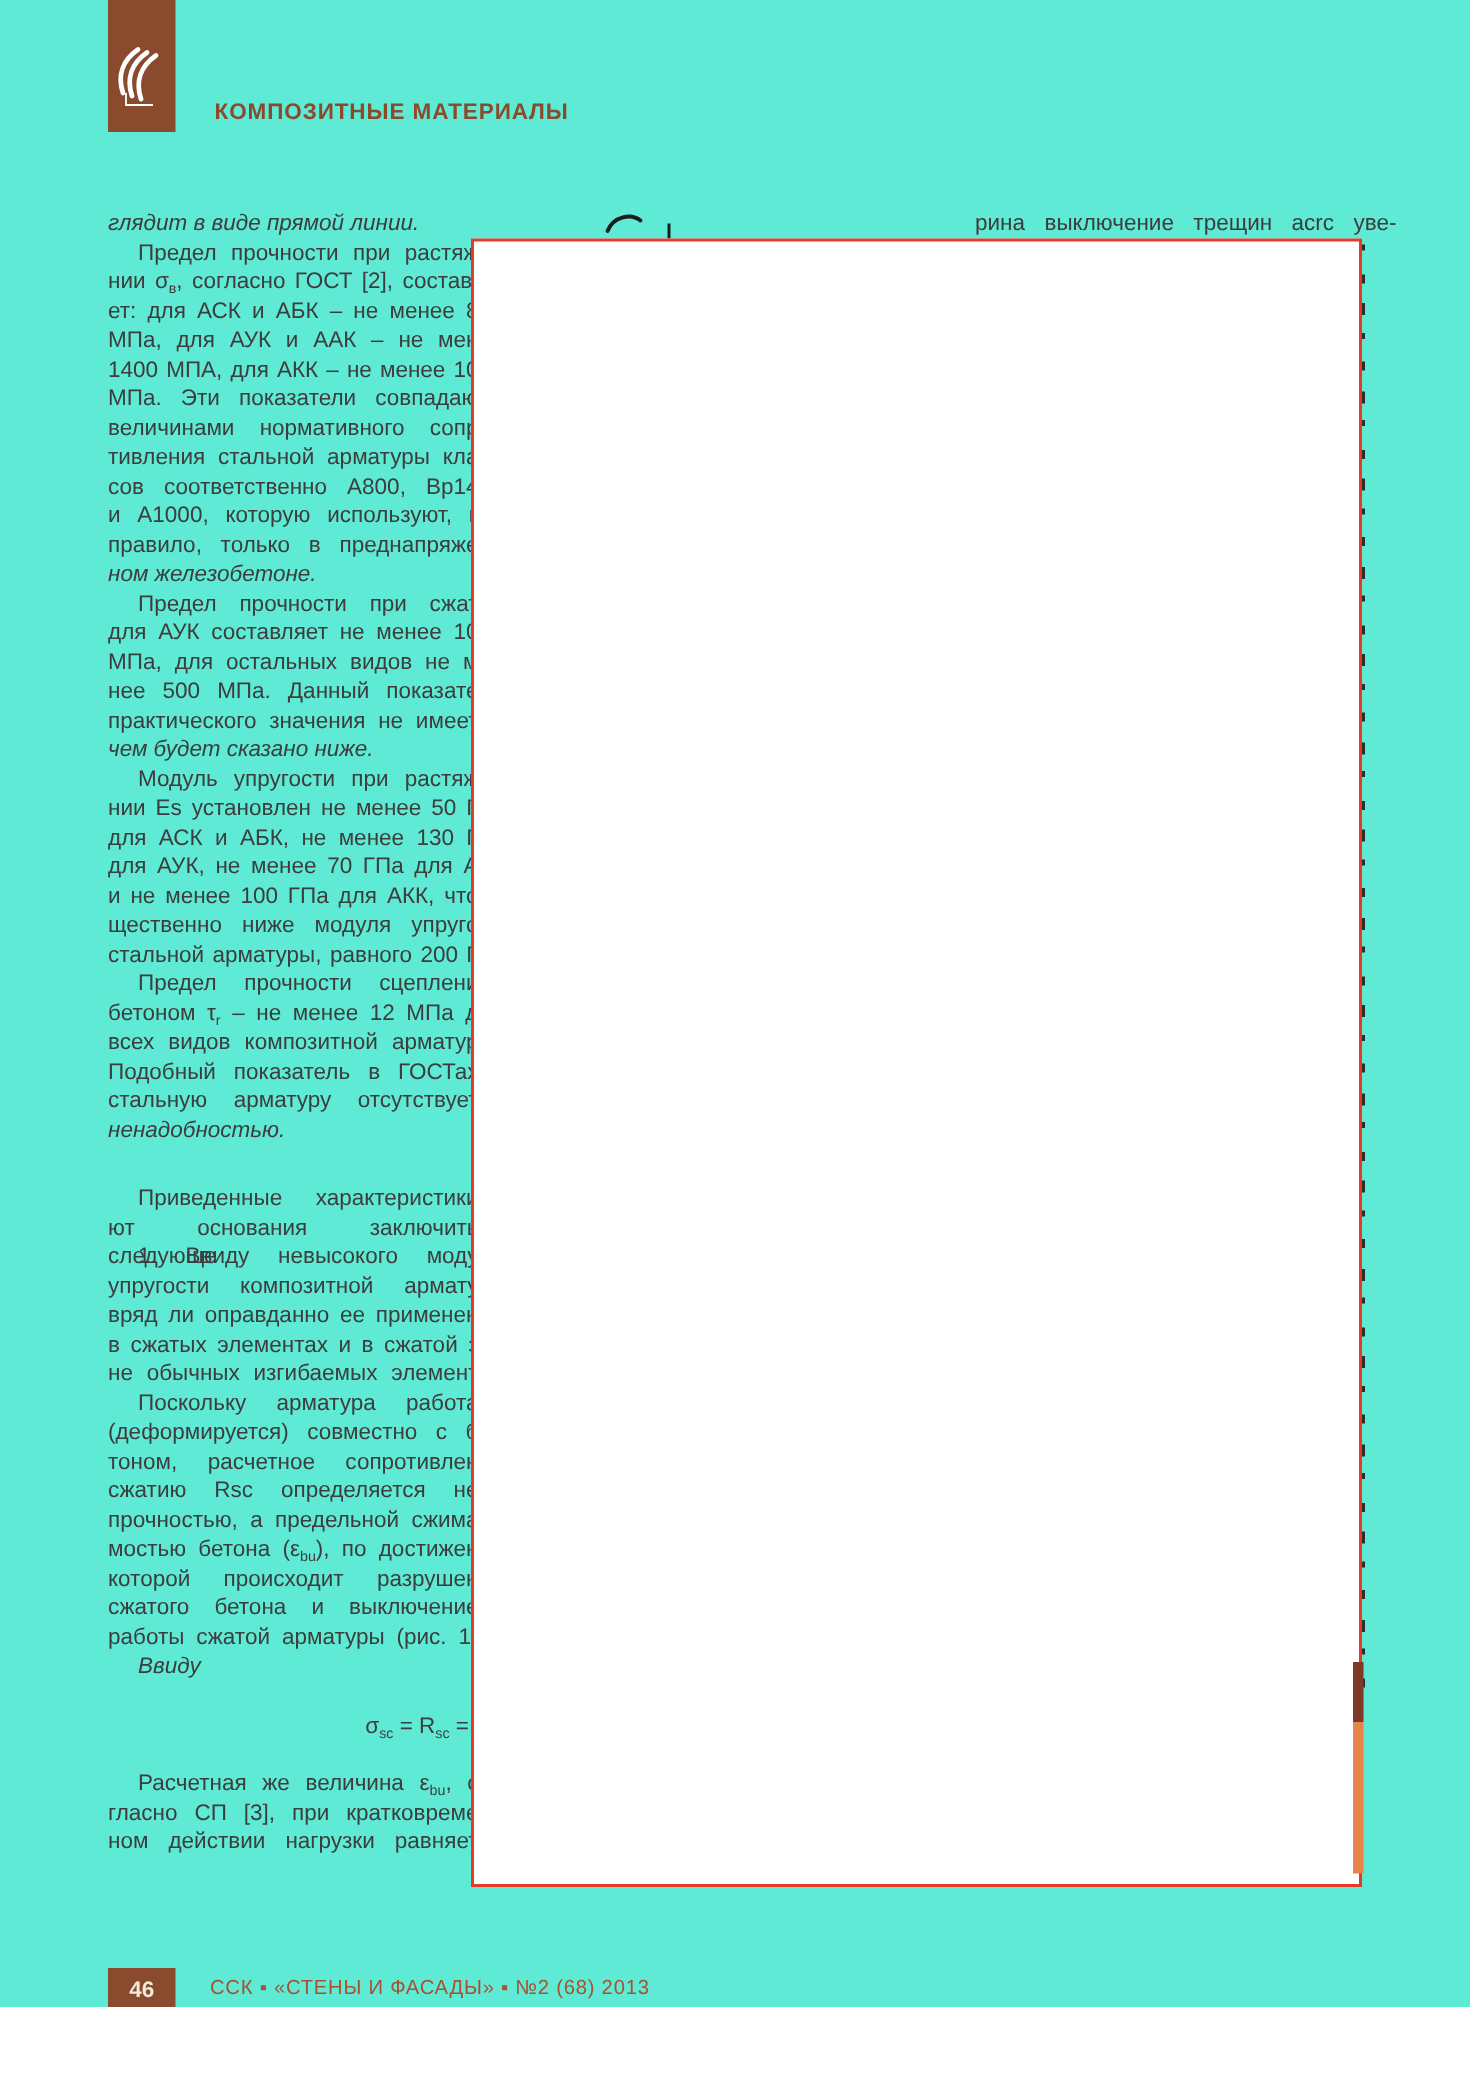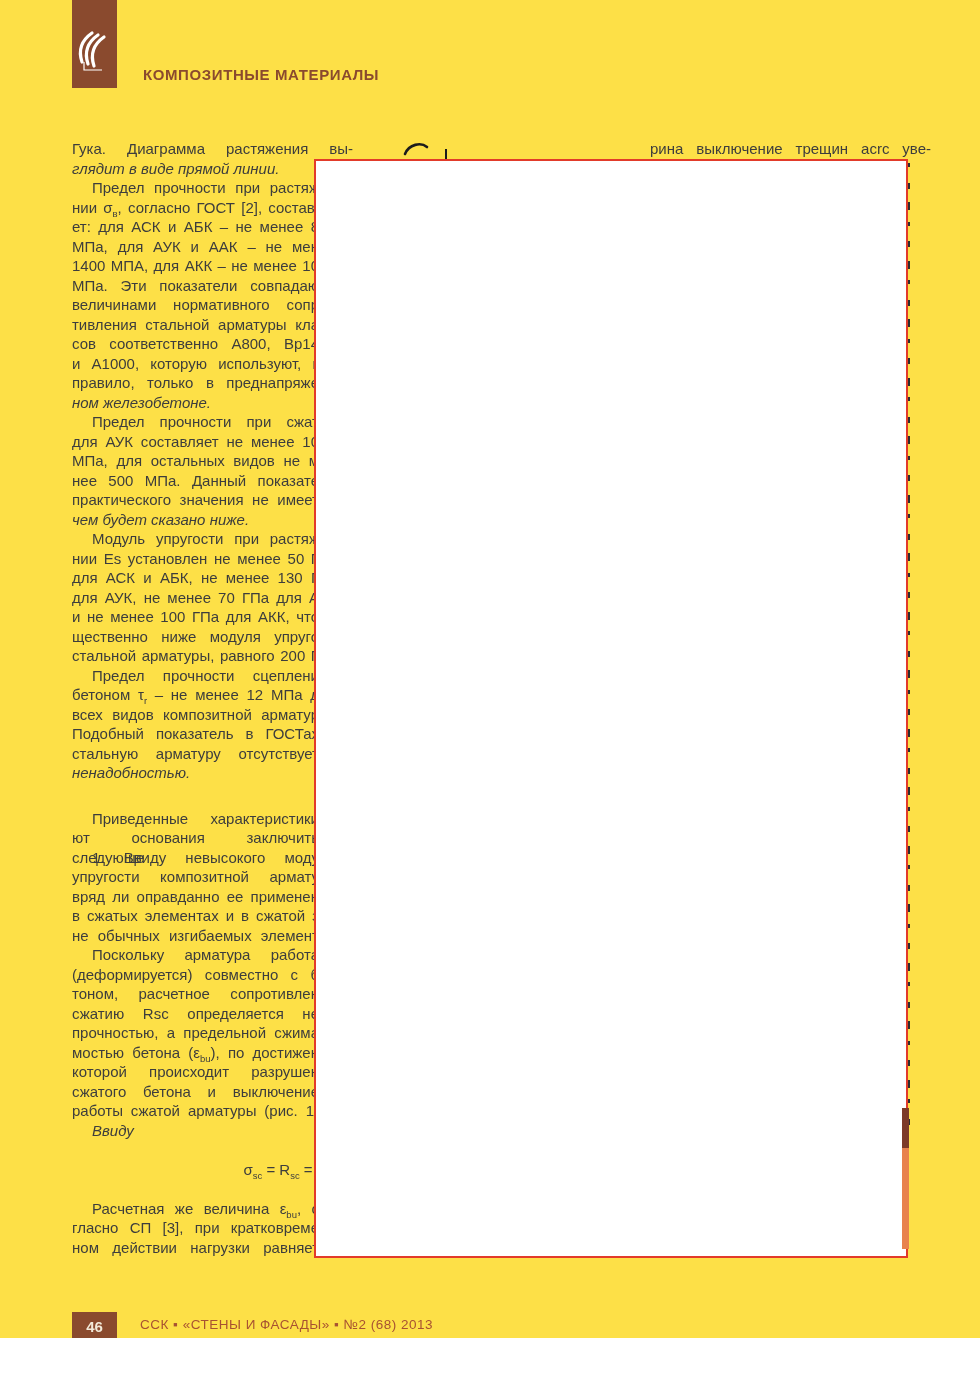--- a/index.html
+++ b/index.html
@@ -1,17 +1,17 @@
 <!DOCTYPE html>
 <html><head>
 <meta charset="utf-8">
 <style>
   html,body{margin:0;padding:0;background:#ffffff;}
   .page{
-    position:relative;width:980px;height:1338px;background:#fde047;
+    position:relative;width:980px;height:1338px;background:#5eead4;
     font-family:"Liberation Sans",sans-serif;overflow:hidden;
   }
   
   .logo{position:absolute;left:72px;top:0;width:45px;height:88px;background:#8a4a2e;z-index:1;}
   .logo svg{display:block;width:45px;height:88px;}
   .section-title{
     position:absolute;left:143px;top:66px;font-size:15px;font-weight:bold;
     color:#8a4a2e;letter-spacing:.6px;z-index:1;white-space:nowrap;
   }
   
@@ -65,21 +65,20 @@
         <path d="M22 66 C18 54 22 44 32 37"></path>
       </g>
       <path d="M12 62 L12 70 L30 70" fill="none" stroke="#ffffff" stroke-width="1.2"></path>
     </svg>
   </div>
 
   <div class="section-title">КОМПОЗИТНЫЕ МАТЕРИАЛЫ</div>
 
   <div class="left-col">
 
-  <div class="line jf">Гука. Диаграмма растяжения вы-</div>
       <div class="line l">глядит в виде прямой линии.</div>
       <div class="line jc ind">Предел прочности при растяж</div>
       <div class="line jc">нии σ<sub>в</sub>, согласно ГОСТ [2], состав.</div>
       <div class="line jc">ет: для АСК и АБК – не менее 8</div>
       <div class="line jc">МПа, для АУК и ААК – не мен</div>
       <div class="line jc">1400 МПА, для АКК – не менее 10</div>
       <div class="line jc">МПа. Эти показатели совпадаю</div>
       <div class="line jc">величинами нормативного сопр</div>
       <div class="line jc">тивления стальной арматуры кла</div>
       <div class="line jc">сов соответственно А800, Вр14</div>

